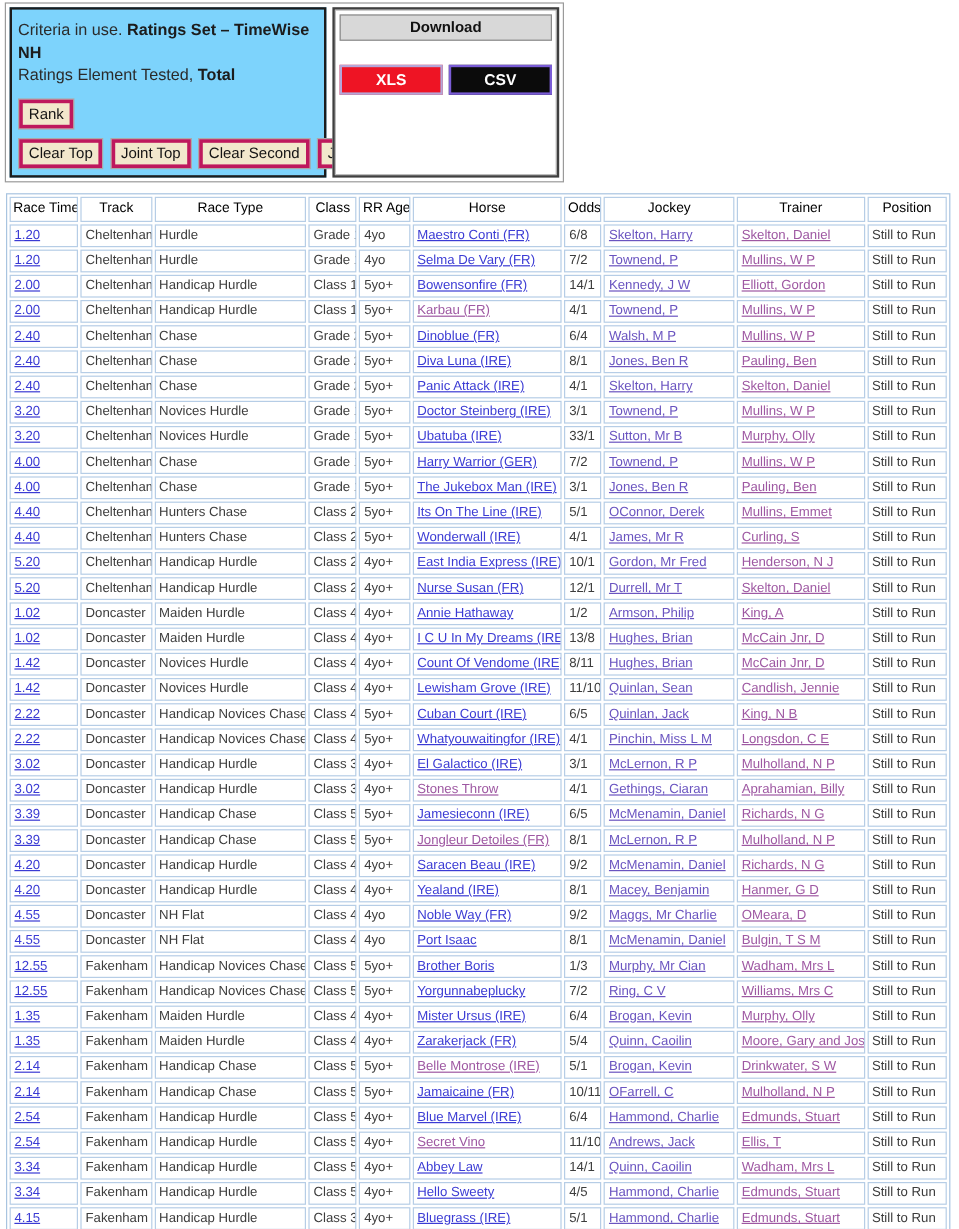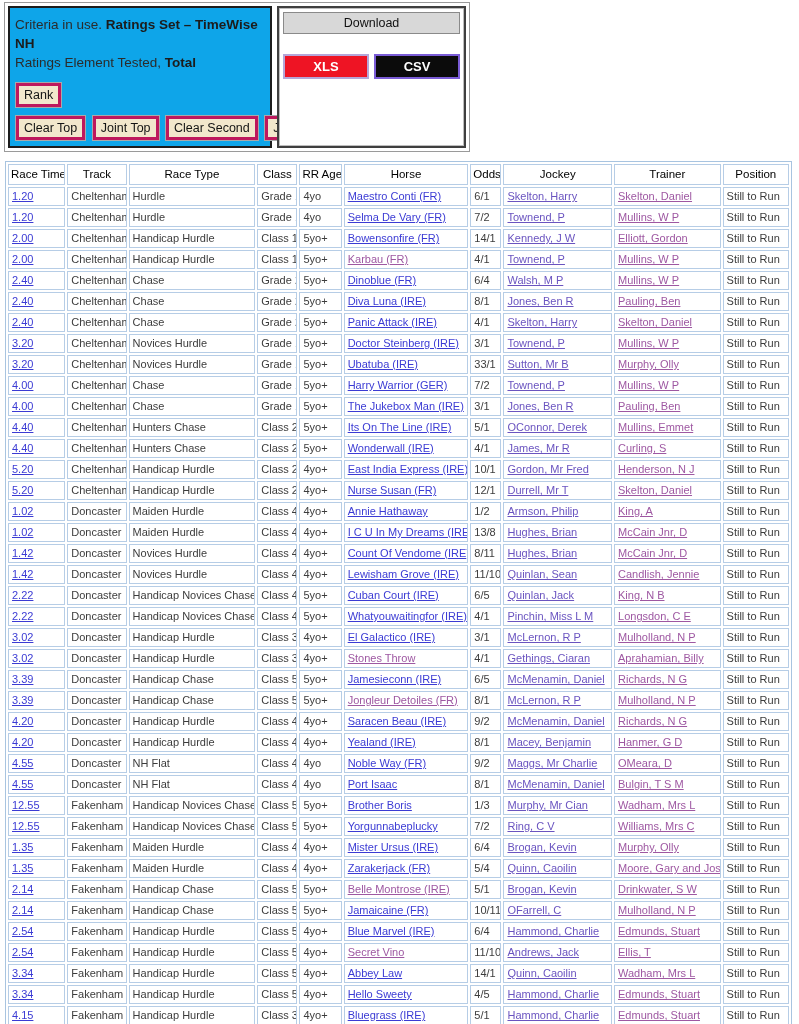--- a/index.html
+++ b/index.html
@@ -15,21 +15,21 @@
     width: 466px;
     border: 1px solid #9a9a9a;
     padding: 3px;
     display: flex;
     gap: 5px;
     align-items: stretch;
   }
   .criteria-box {
     width: 264px;
     border: 2px solid #1c1c1c;
-    background: #0ea5e9;
+    background: #7dd3fc;
     padding: 7px 5px 5px 5px;
   }
   .criteria-text {
     font-size: 13.5px;
     line-height: 19px;
     color: #2b2b2b;
     margin-bottom: 10px;
   }
   .criteria-text b { color: #1c1c1c; }
   .btn {
@@ -52,21 +52,21 @@
     border: 2px solid #3f3f3f;
     box-shadow: inset 0 0 0 1px #bdbdbd;
     background: #fff;
     padding: 4px;
   }
   .dl-header {
     border: 1px solid #8a8a8a;
     background: #d8d8d8;
     text-align: center;
     font-size: 12.5px;
-    font-weight: normal;
+    font-weight: bold;
     color: #111;
     padding: 3px 0;
   }
   .dl-buttons { display: flex; gap: 5px; margin-top: 20px; }
   .dl-btn {
     flex: 1;
     text-align: center;
     font-size: 13px;
     font-weight: bold;
     color: #ffffff;
@@ -168,21 +168,21 @@
       </tr>
   </thead>
   <tbody>
       <tr>
         <td><a class="lk-time">1.20</a></td>
         <td>Cheltenham</td>
         <td>Hurdle</td>
         <td>Grade 1</td>
         <td>4yo</td>
         <td><a class="lk-horse">Maestro Conti (FR)</a></td>
-        <td>6/1</td>
+        <td>6/8</td>
         <td><a class="lk-jockey">Skelton, Harry</a></td>
         <td><a class="lk-trainer">Skelton, Daniel</a></td>
         <td>Still to Run</td>
       </tr>
       <tr>
         <td><a class="lk-time">1.20</a></td>
         <td>Cheltenham</td>
         <td>Hurdle</td>
         <td>Grade 1</td>
         <td>4yo</td>

